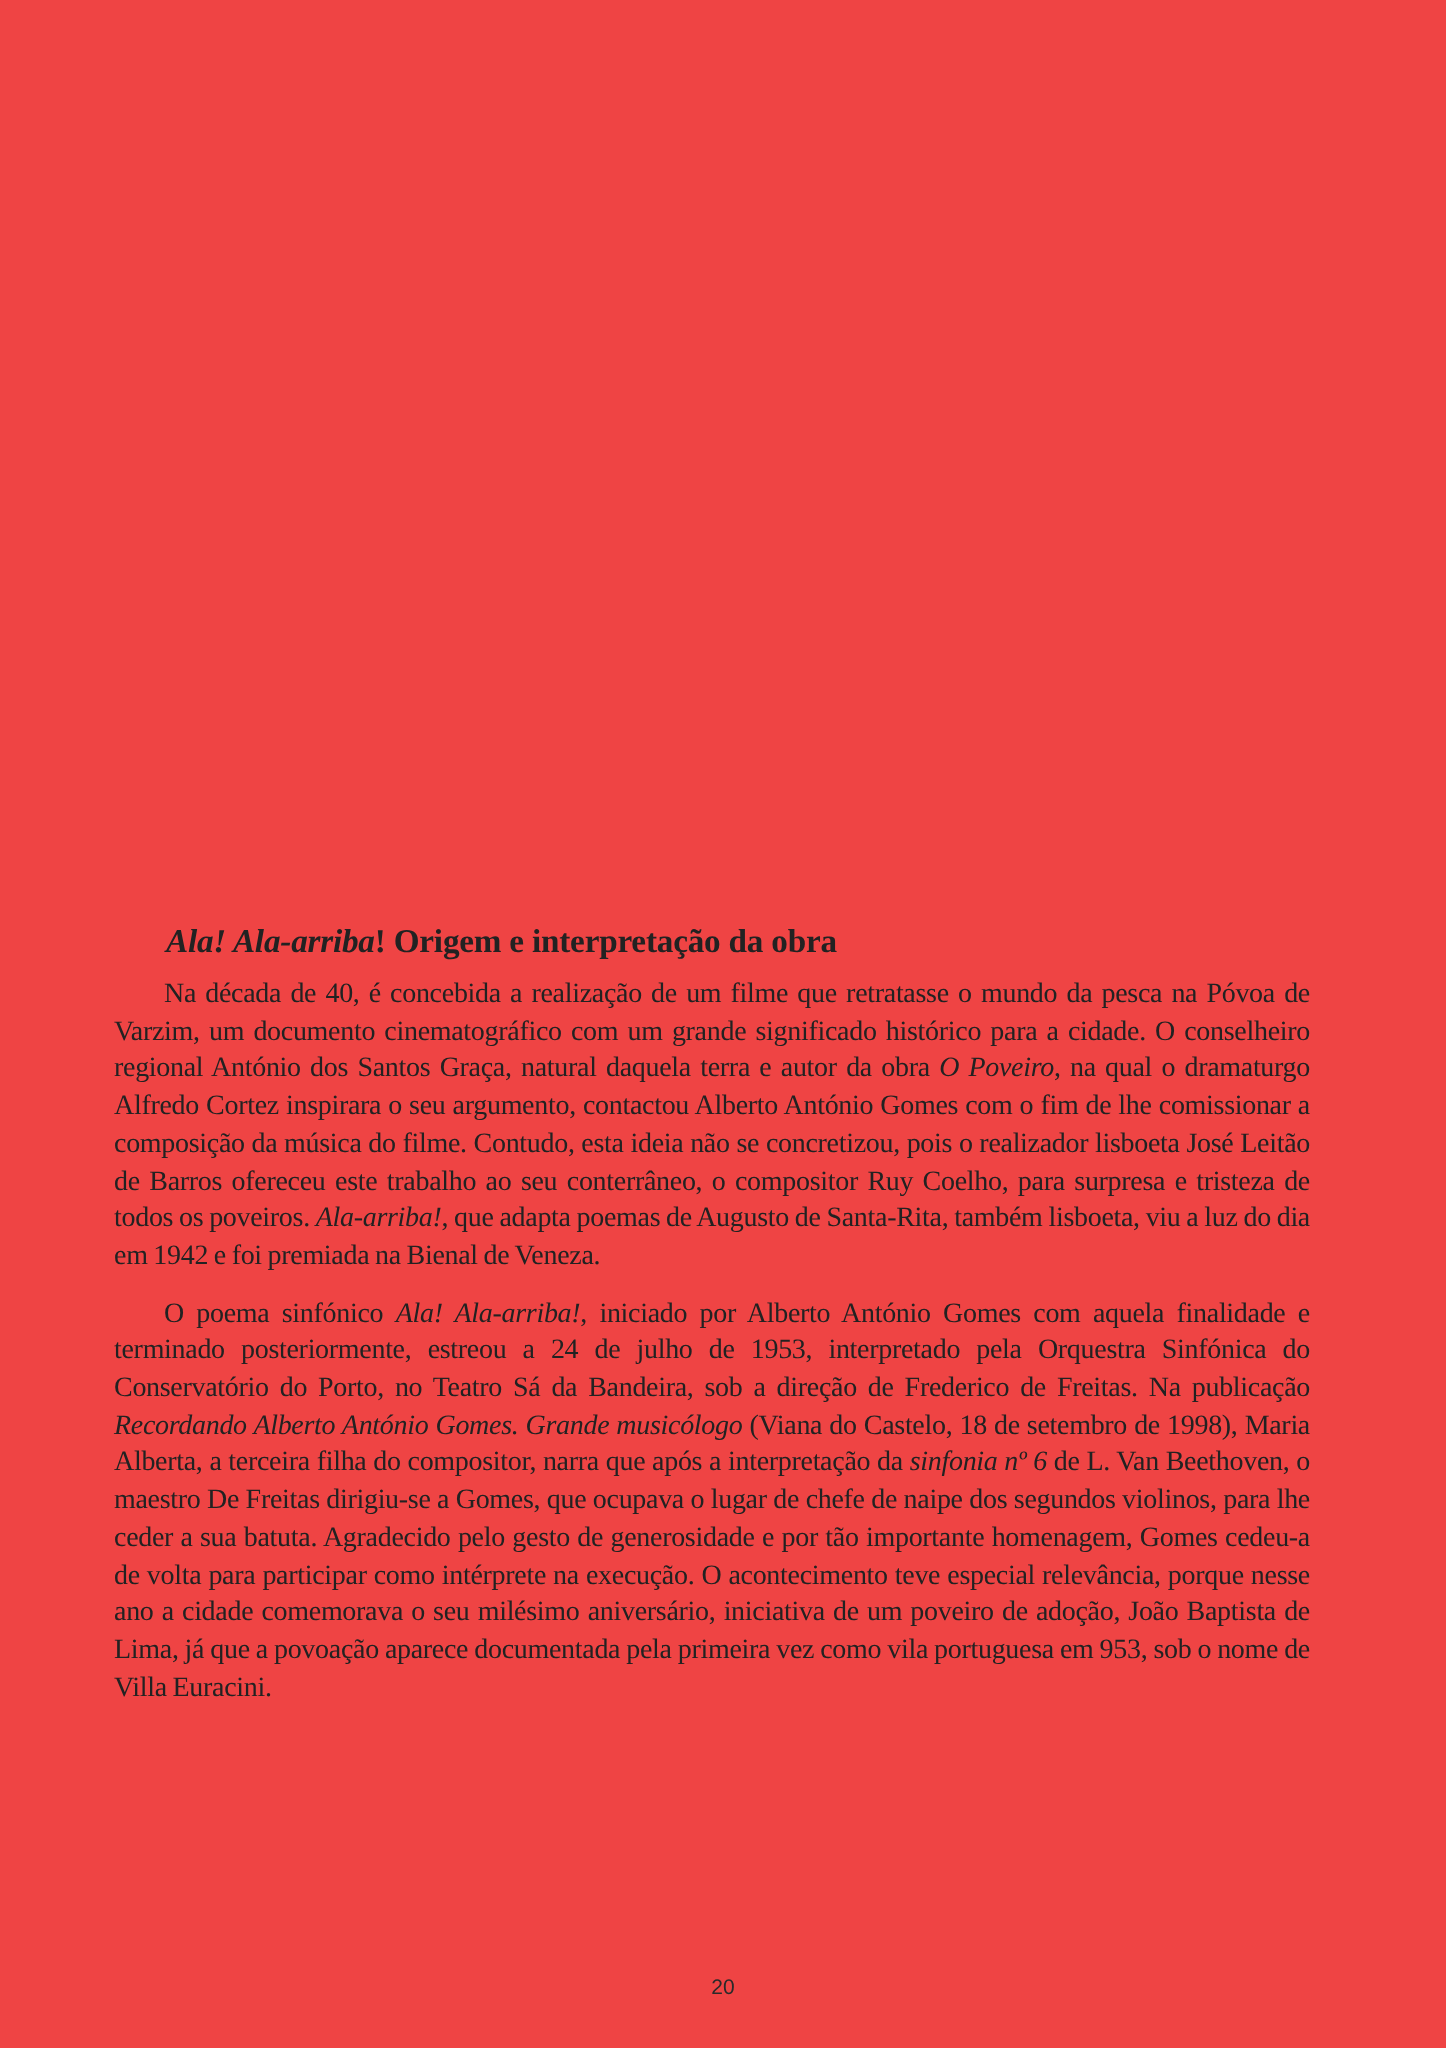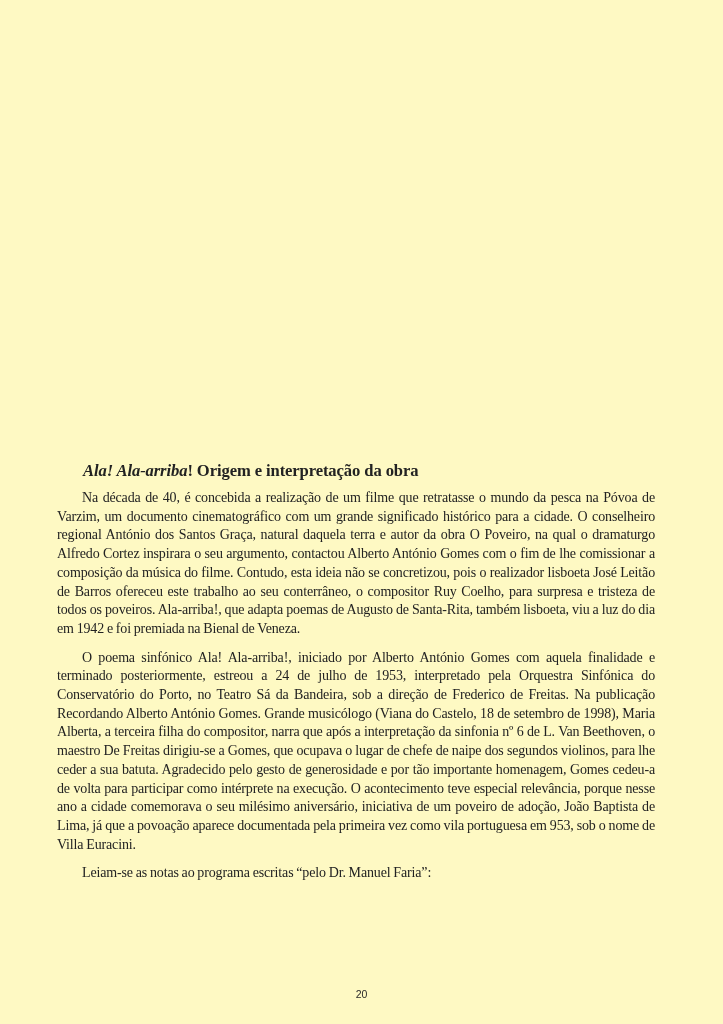--- a/index.html
+++ b/index.html
@@ -4,21 +4,21 @@
 <style>
   html, body {
     margin: 0;
     padding: 0;
     background: #ffffff;
   }
   .page {
     position: relative;
     width: 723px;
     height: 1024px;
-    background: #fef9c3;
+    background: #ef4444;
     overflow: hidden;
     font-family: "Liberation Serif", serif;
     color: #222222;
   }
   .content {
     position: absolute;
     left: 57px;
     top: 461px;
     width: 598px;
   }
@@ -47,20 +47,21 @@
     font-size: 13px;
     line-height: 20px;
     text-align: justify;
     text-indent: 5px;
     margin: 9px 0 0 44px;
     letter-spacing: -0.15px;
     word-spacing: -0.3px;
     hyphens: auto;
   }
   .run-italic {
+    font-style: italic;
   }
   .run-bold-italic {
     font-style: italic;
     font-weight: bold;
   }
   .pagenum {
     position: absolute;
     top: 988px;
     left: 0;
     width: 723px;
@@ -71,16 +72,15 @@
   }
 </style>
 </head>
 <body>
 
 <div class="page">
   <div class="content">
     <h1 class="heading"><span class="run-bold-italic">Ala! Ala-arriba</span><span class="run-bold">! Origem e interpretação da obra</span></h1>
     <p class="para"><span>Na década de 40, é concebida a realização de um filme que retratasse o mundo da pesca na Póvoa de Varzim, um documento cinematográfico com um grande significado histórico para a cidade. O conselheiro regional António dos Santos Graça, natural daquela terra e autor da obra </span><span class="run-italic">O Poveiro</span><span>, na qual o dramaturgo Alfredo Cortez inspirara o seu argumento, contactou Alberto António Gomes com o fim de lhe comissionar a composição da música do filme. Contudo, esta ideia não se concretizou, pois o realizador lisboeta José Leitão de Barros ofereceu este trabalho ao seu conterrâneo, o compositor Ruy Coelho, para surpresa e tristeza de todos os poveiros. </span><span class="run-italic">Ala-arriba!</span><span>, que adapta poemas de Augusto de Santa-Rita, também lisboeta, viu a luz do dia em 1942 e foi premiada na Bienal de Veneza.</span></p>
     <p class="para"><span>O poema sinfónico </span><span class="run-italic">Ala! Ala-arriba!</span><span>, iniciado por Alberto António Gomes com aquela finalidade e terminado posteriormente, estreou a 24 de julho de 1953, interpretado pela Orquestra Sinfónica do Conservatório do Porto, no Teatro Sá da Bandeira, sob a direção de Frederico de Freitas. Na publicação </span><span class="run-italic">Recordando Alberto António Gomes. Grande musicólogo</span><span> (Viana do Castelo, 18 de setembro de 1998), Maria Alberta, a terceira filha do compositor, narra que após a interpretação da </span><span class="run-italic">sinfonia nº 6</span><span> de L. Van Beethoven, o maestro De Freitas dirigiu-se a Gomes, que ocupava o lugar de chefe de naipe dos segundos violinos, para lhe ceder a sua batuta. Agradecido pelo gesto de generosidade e por tão importante homenagem, Gomes cedeu-a de volta para participar como intérprete na execução. O acontecimento teve especial relevância, porque nesse ano a cidade comemorava o seu milésimo aniversário, iniciativa de um poveiro de adoção, João Baptista de Lima, já que a povoação aparece documentada pela primeira vez como vila portuguesa em 953, sob o nome de Villa Euracini.</span></p>
-    <p class="para"><span>Leiam-se as notas ao programa escritas “pelo Dr. Manuel Faria”:</span></p>
   </div>
   <div class="pagenum">20</div>
 </div>
 
 </body></html>

